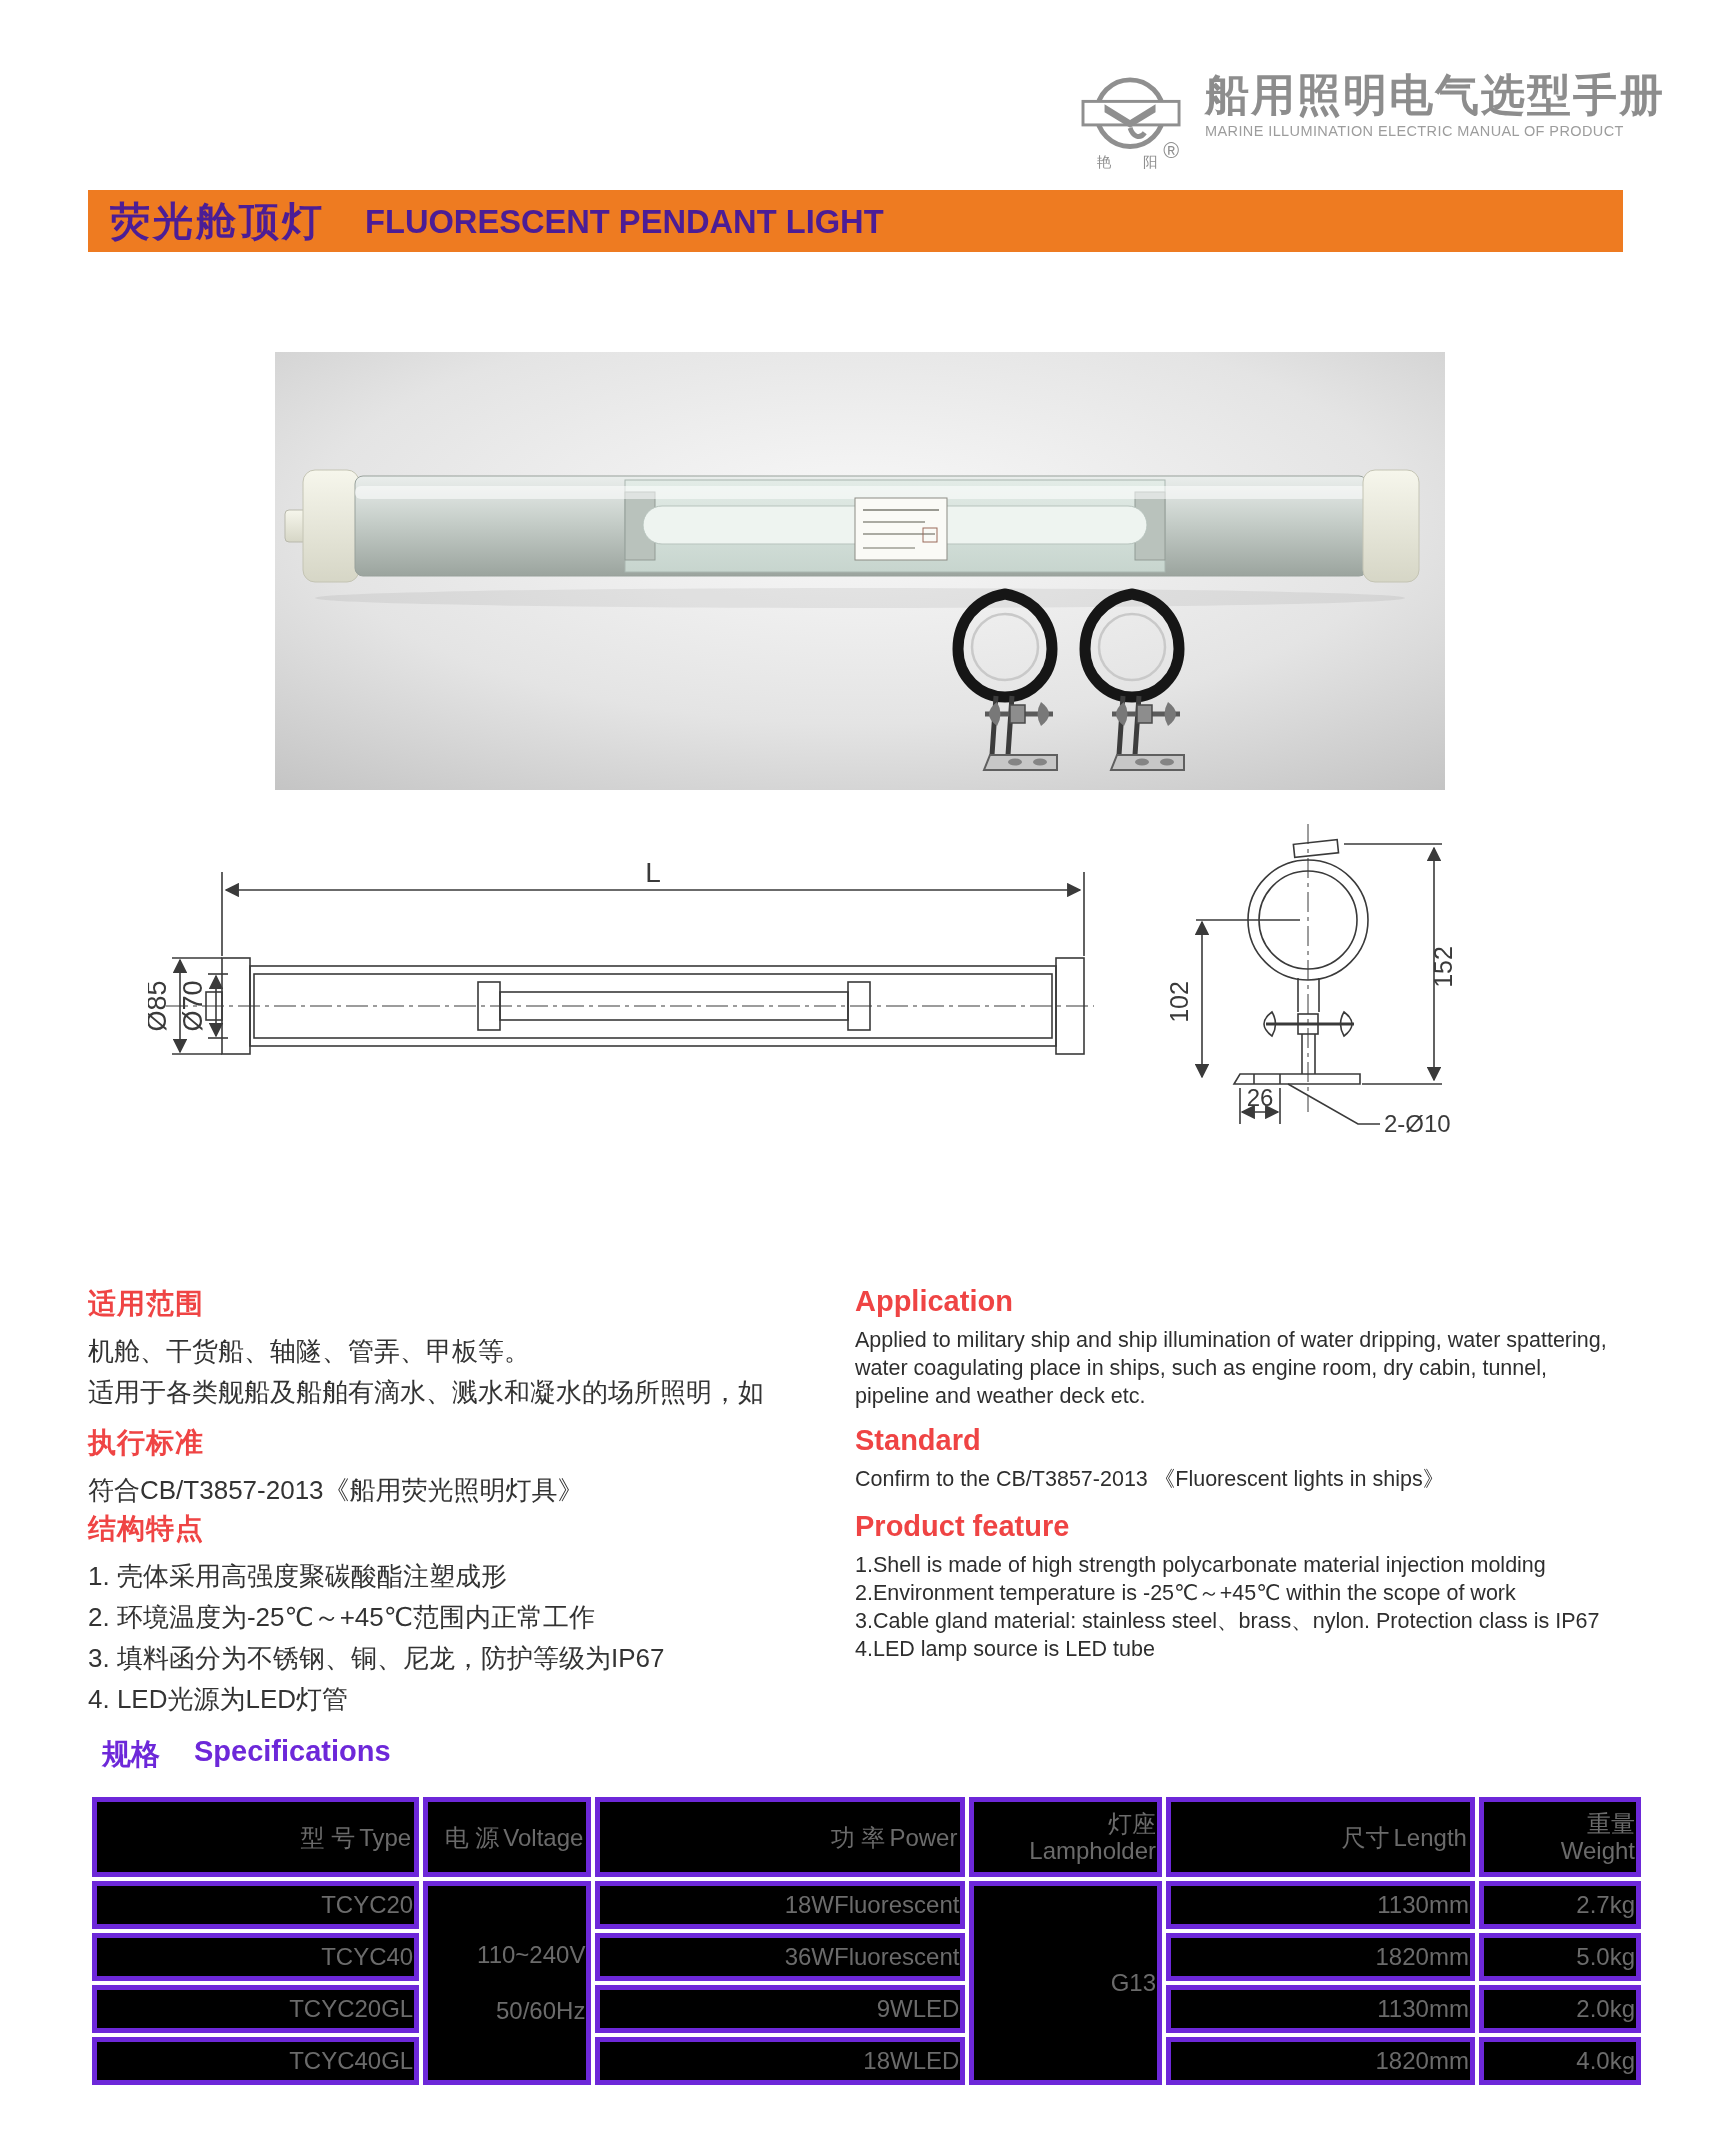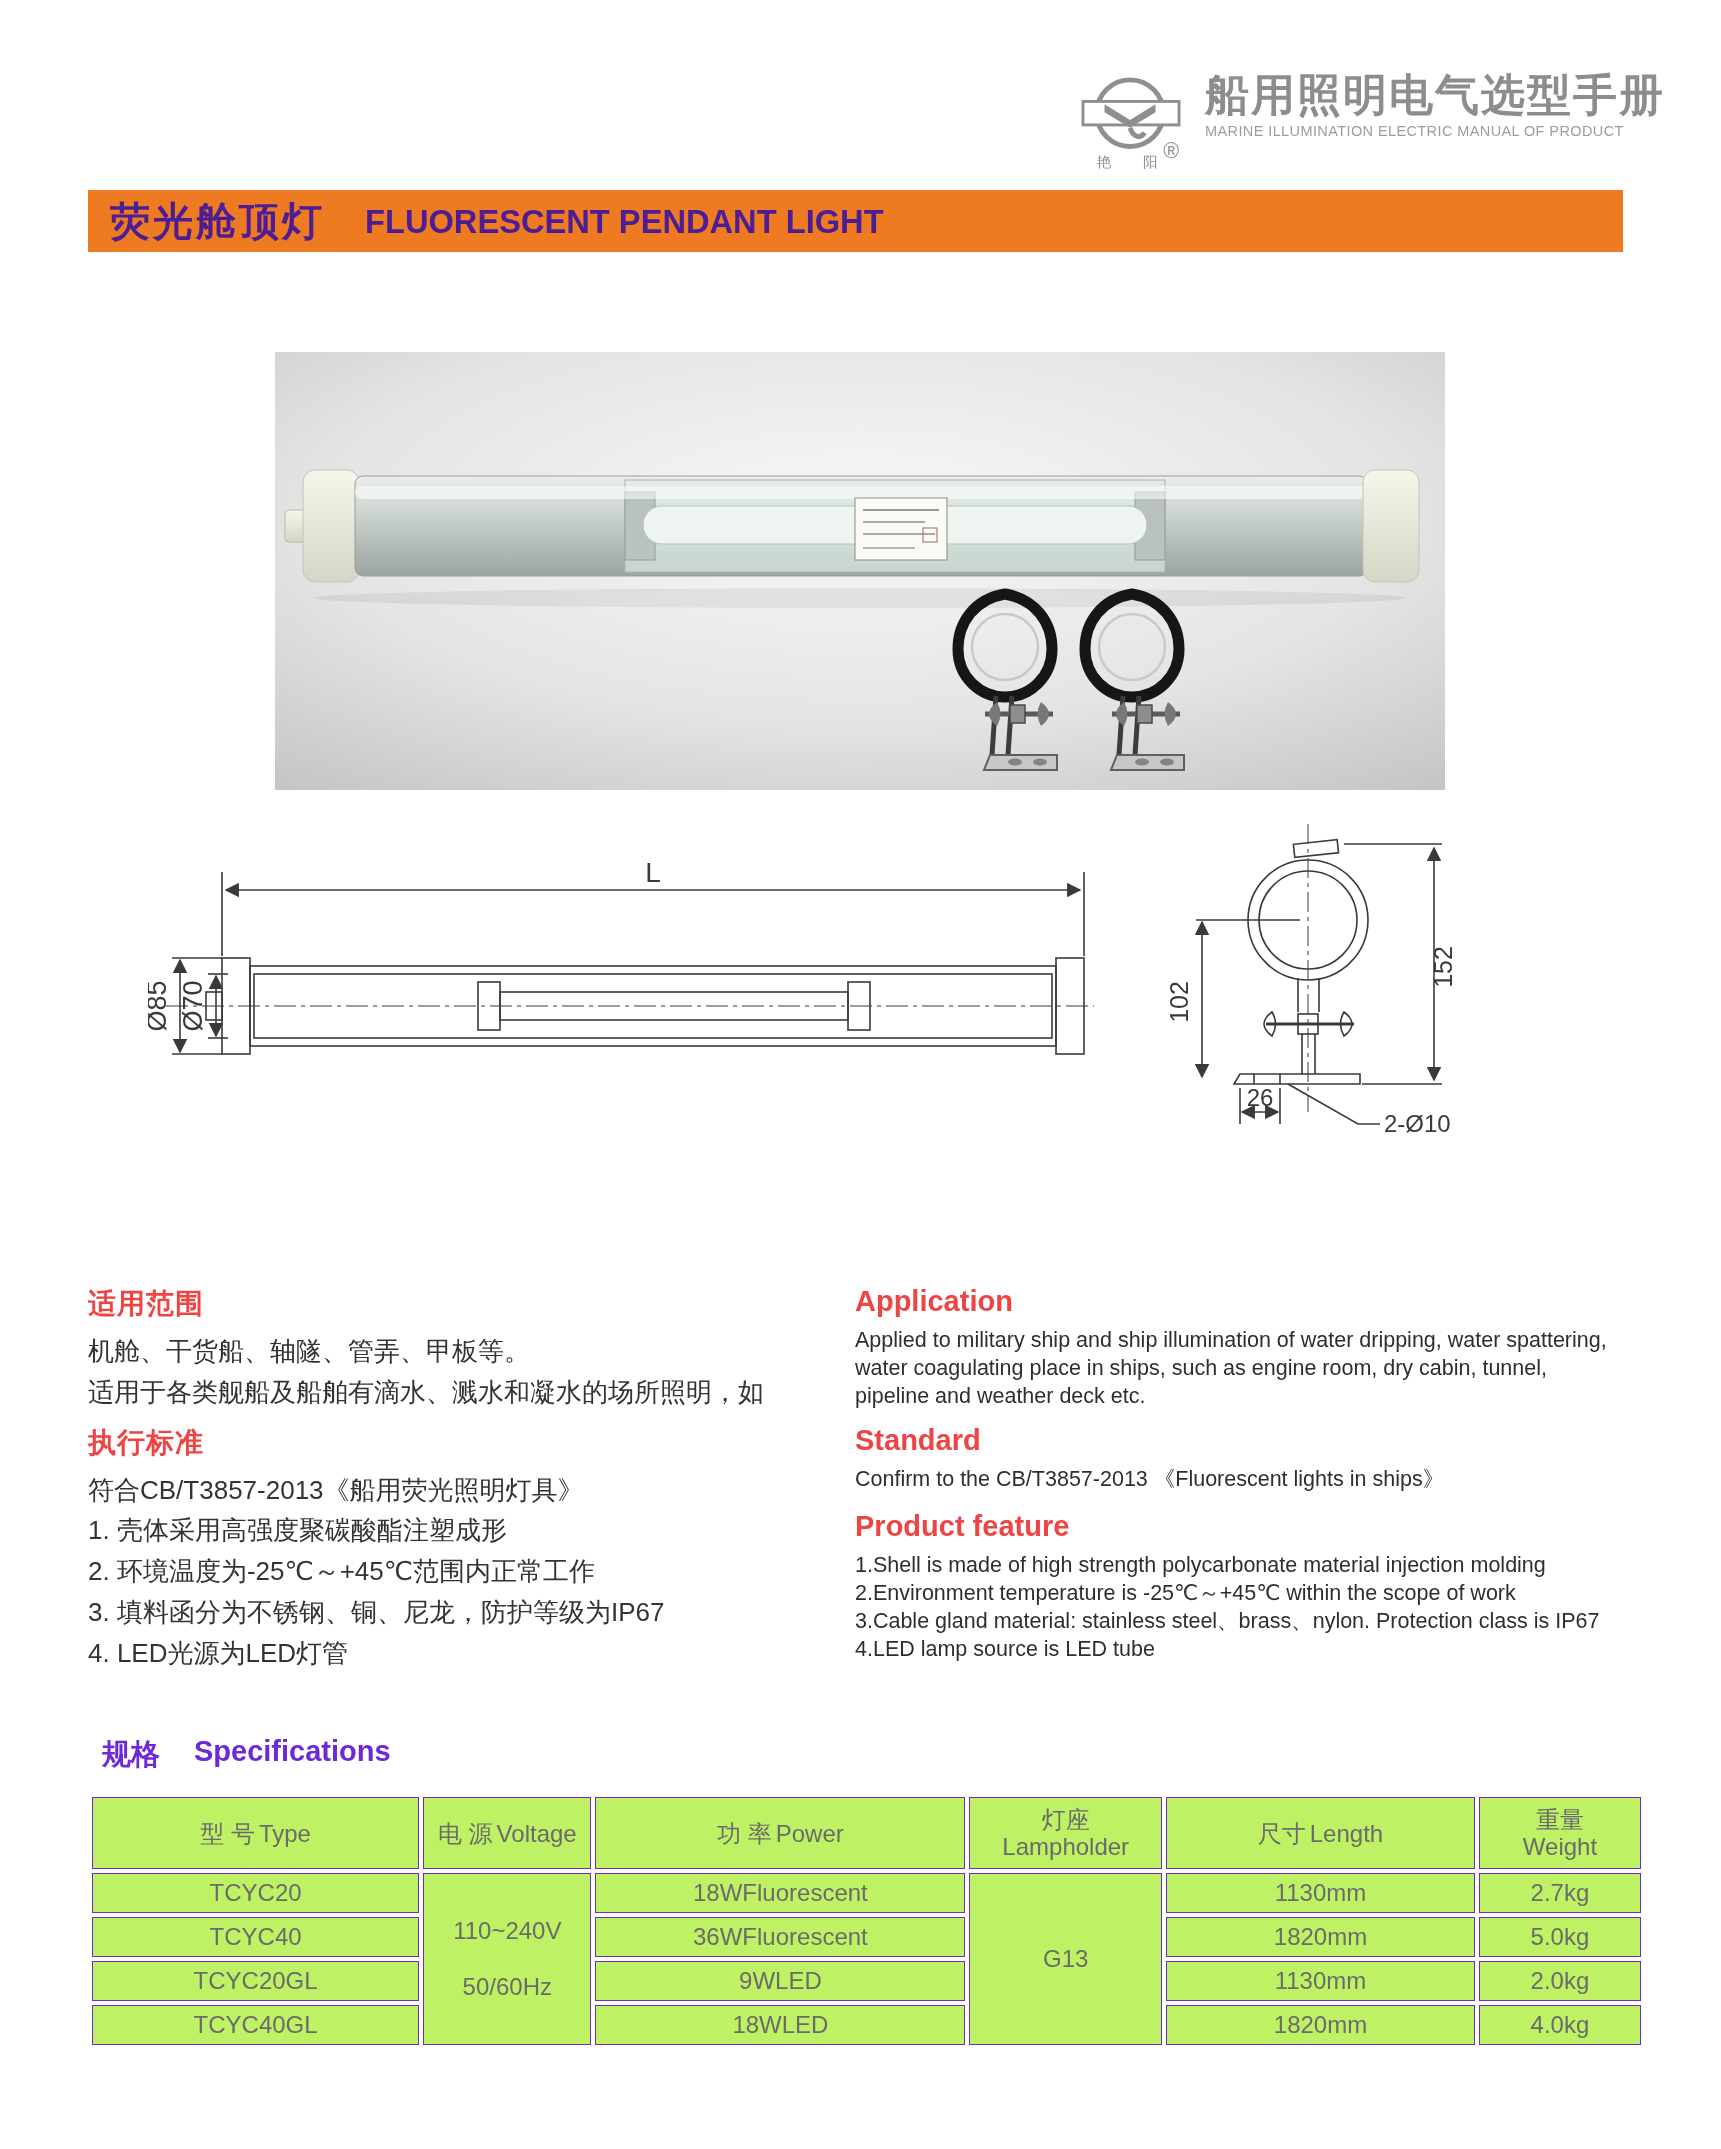--- a/index.html
+++ b/index.html
@@ -35,22 +35,22 @@
   .sec-2{height:86px;}
   .sec-h{margin:0 0 8px 0;color:#ef4444;font-weight:700;}
   .col-left .sec-h{font-size:28px;letter-spacing:1px;}
   .col-right .sec-h{font-size:29px;}
   .body-cn div{font-size:26px;color:#333;line-height:41px;white-space:nowrap;}
   .body-en div{font-size:21.5px;color:#2e2e2e;line-height:28px;white-space:nowrap;}
 
   
   .specs-h{position:absolute;left:102px;top:1735px;display:flex;gap:34px;color:#6d28d9;font-weight:700;font-size:29px;}
   .spec-table{position:absolute;left:88px;top:1793px;width:1557px;border-collapse:separate;border-spacing:4px;table-layout:fixed;}
-  .spec-table th,.spec-table td{background:#bef264;color:#6b6b6b;text-align:center;vertical-align:middle;
-       font-weight:400;font-size:24px;border:1px solid #6d28d9;}
+  .spec-table th,.spec-table td{background:#000000;color:#6b6b6b;text-align:right;vertical-align:middle;
+       font-weight:400;font-size:24px;border:5px solid #6d28d9;}
   .spec-table th{height:68px;line-height:27px;}
   .spec-table td{height:36px;}
   .th-inline span{margin:0 2px;}
   .v-line{display:block;line-height:30px;}
   .v-line + .v-line{margin-top:26px;}
 </style>
 </head>
 <body>
 
 <div class="page">
@@ -220,20 +220,21 @@
         <div>适用于各类舰船及船舶有滴水、溅水和凝水的场所照明，如</div>
       </div>
     </div>
     <div class="sec sec-2">
       <h3 class="sec-h">执行标准</h3>
       <div class="body-cn">
         <div>符合CB/T3857-2013《船用荧光照明灯具》</div>
       </div>
     </div>
     <div class="sec">
+      <h3 class="sec-h">结构特点</h3>
       <div class="body-cn">
         <div>1. 壳体采用高强度聚碳酸酯注塑成形</div>
         <div>2. 环境温度为-25℃～+45℃范围内正常工作</div>
         <div>3. 填料函分为不锈钢、铜、尼龙，防护等级为IP67</div>
         <div>4. LED光源为LED灯管</div>
       </div>
     </div>
   </div>
 
   <div class="col col-right">

